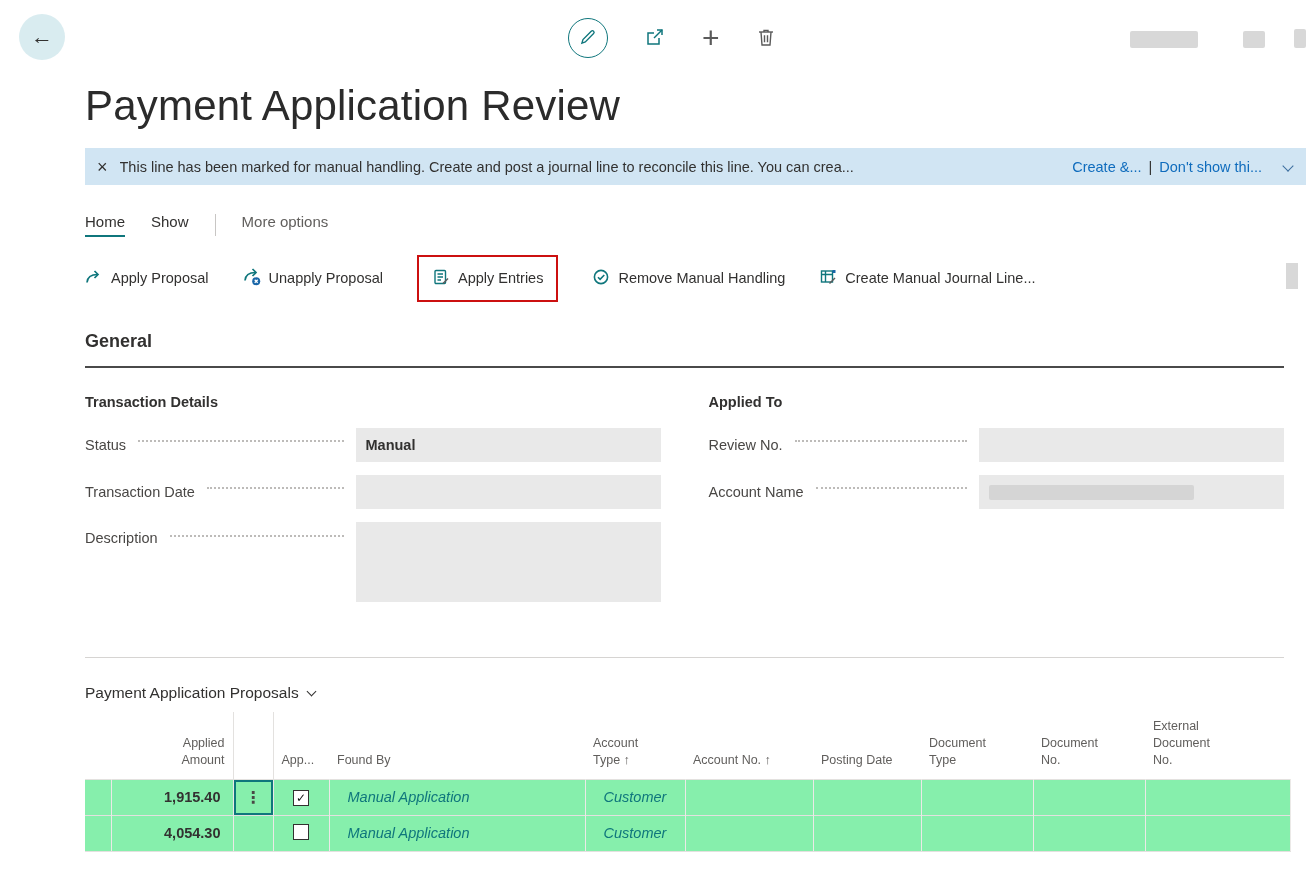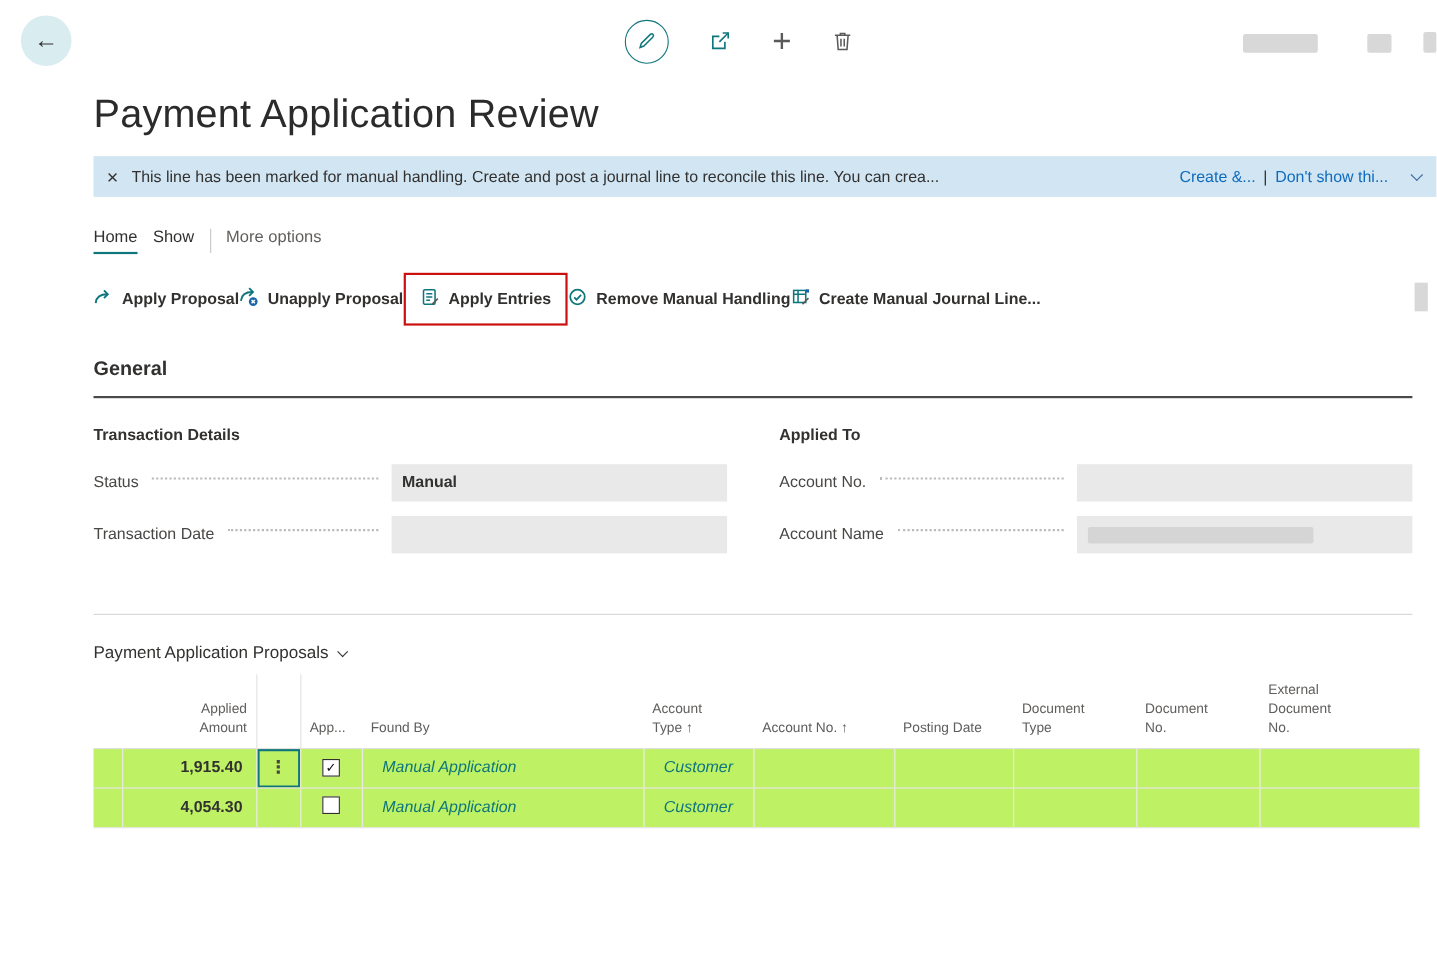--- a/index.html
+++ b/index.html
@@ -21,48 +21,48 @@
   .edit-circle {
     width: 40px; height: 40px; border-radius: 50%; border: 1.5px solid #0f767c;
     display: flex; align-items: center; justify-content: center; cursor: pointer;
   }
   .icon-btn { display: flex; align-items: center; justify-content: center; cursor: pointer; }
   .plus { font-size: 30px; font-weight: 300; color: #5a5a5a; line-height: 1; }
   .top-redact { position: absolute; background: #d8d8d8; border-radius: 2px; }
 
   
   .content { padding: 0 22px 0 85px; }
-  h1.title { font-size: 36px; font-weight: 300; margin: 22px 0 0; color: #2b2b2b; letter-spacing: 0.2px; }
+  h1.title { font-size: 42px; font-weight: 300; margin: 22px 0 0; color: #2b2b2b; letter-spacing: 0.2px; }
 
   
   .banner {
     margin-top: 18px; margin-right: -22px; height: 37px; background: #d1e5f3;
     display: flex; align-items: center; padding: 0 14px 0 12px; font-size: 14.5px; color: #323130;
   }
   .banner .close { font-size: 18px; margin-right: 12px; color: #323130; cursor: pointer; line-height: 1; }
   .banner .msg { flex: 1; white-space: nowrap; overflow: hidden; text-overflow: ellipsis; }
   .banner .links { white-space: nowrap; margin-left: 14px; color: #0f6cbd; }
   .banner .links a { color: #0f6cbd; text-decoration: none; cursor: pointer; }
   .banner .sep { color: #323130; margin: 0 7px; }
   .chev {
     display: inline-block; width: 8px; height: 8px;
     border-right: 1.6px solid currentColor; border-bottom: 1.6px solid currentColor;
     transform: rotate(45deg);
   }
   .banner .chev-wrap { margin-left: 22px; color: #3c6e9f; cursor: pointer; margin-top: -4px; }
 
   
-  .tabs { margin-top: 28px; display: flex; align-items: center; gap: 14px; font-size: 15px; }
+  .tabs { margin-top: 28px; display: flex; align-items: center; gap: 26px; font-size: 15px; }
   .tab { padding-bottom: 5px; cursor: pointer; border-bottom: 2.5px solid transparent; }
   .tab.active { border-bottom-color: #0f767c; }
   .tab.muted { color: #605e5c; }
   .tab-divider { width: 1px; height: 22px; background: #c8c6c4; }
 
   
-  .actions { margin-top: 14px; display: flex; align-items: center; position: relative; height: 54px; font-size: 14.5px; font-weight: bold; }
+  .actions { margin-top: 14px; display: flex; align-items: center; gap: 34px; position: relative; height: 54px; font-size: 14.5px; }
   .action { display: flex; align-items: center; gap: 8px; cursor: pointer; white-space: nowrap; }
   .action.highlighted { border: 2px solid #cc1010; padding: 11px 13px; }
   .actions .edge-redact { position: absolute; right: -14px; top: 12px; width: 12px; height: 26px; background: #d8d8d8; }
 
   
   h2.section { margin: 26px 0 0; font-size: 18px; font-weight: 700; padding-bottom: 14px; border-bottom: 2px solid #4a4a4a; }
   .fieldgrid { display: grid; grid-template-columns: 1fr 1fr; column-gap: 48px; margin-top: 26px; }
   .group-title { font-weight: 700; font-size: 14.5px; margin-bottom: 18px; }
   .frow { display: flex; align-items: center; margin-bottom: 13px; }
   .frow.tall { align-items: flex-start; }
@@ -85,21 +85,21 @@
 
   
   .prop-title { margin-top: 26px; font-size: 15.5px; display: flex; align-items: center; gap: 9px; cursor: pointer; }
   .prop-title .chev { width: 7px; height: 7px; color: #323130; margin-top: -3px; }
 
   table.grid { border-collapse: collapse; margin-top: 10px; width: 1205px; table-layout: fixed; }
   th { font-weight: 400; color: #605e5c; font-size: 12.5px; vertical-align: bottom; padding: 6px 8px 10px; text-align: left; line-height: 1.35; }
   th.right { text-align: right; }
   th .thin { display: inline-block; max-width: 66px; }
   th.menu-h { border-left: 1px solid #e3e1df; border-right: 1px solid #e3e1df; }
-  td { height: 36px; border-top: 1px solid #e3e1df; border-right: 1px solid #ebe9e7; padding: 0 8px; font-size: 14.5px; vertical-align: middle; background: #bef264; }
+  td { height: 36px; border-top: 1px solid #e3e1df; border-right: 1px solid #ebe9e7; padding: 0 8px; font-size: 14.5px; vertical-align: middle; background: #86efac; }
   tr.last td { border-bottom: 1px solid #e3e1df; }
   td.amount { font-weight: 700; text-align: right; padding-right: 12px; }
   td.menu { text-align: center; padding: 0; color: #494745; }
   td.menu.selected { box-shadow: inset 0 0 0 2px #0f767c; }
   .kebab { font-size: 16px; font-weight: 700; cursor: pointer; }
   td.cb { text-align: center; }
   .checkbox {
     width: 16px; height: 16px; border: 1.5px solid #323130; background: #fff;
     display: inline-flex; align-items: center; justify-content: center;
     font-size: 12px; font-weight: 700; color: #111; cursor: pointer;
@@ -236,26 +236,31 @@
       <div class="frow">
         <span class="flabel">Status</span>
         <span class="leader"></span>
         <div class="valbox bold">Manual</div>
       </div>
       <div class="frow">
         <span class="flabel">Transaction Date</span>
         <span class="leader"></span>
         <div class="valbox"></div>
       </div>
+      <div class="frow tall">
+        <span class="flabel">Description</span>
+        <span class="leader"></span>
+        <div class="valbox tall"></div>
+      </div>
     </div>
 
     <div>
       <div class="group-title">Applied To</div>
       <div class="frow">
-        <span class="flabel">Account No.</span>
+        <span class="flabel">Review No.</span>
         <span class="leader"></span>
         <div class="valbox"></div>
       </div>
       <div class="frow">
         <span class="flabel">Account Name</span>
         <span class="leader"></span>
         <div class="valbox">
           <span class="inner-redact"></span>
         </div>
       </div>

